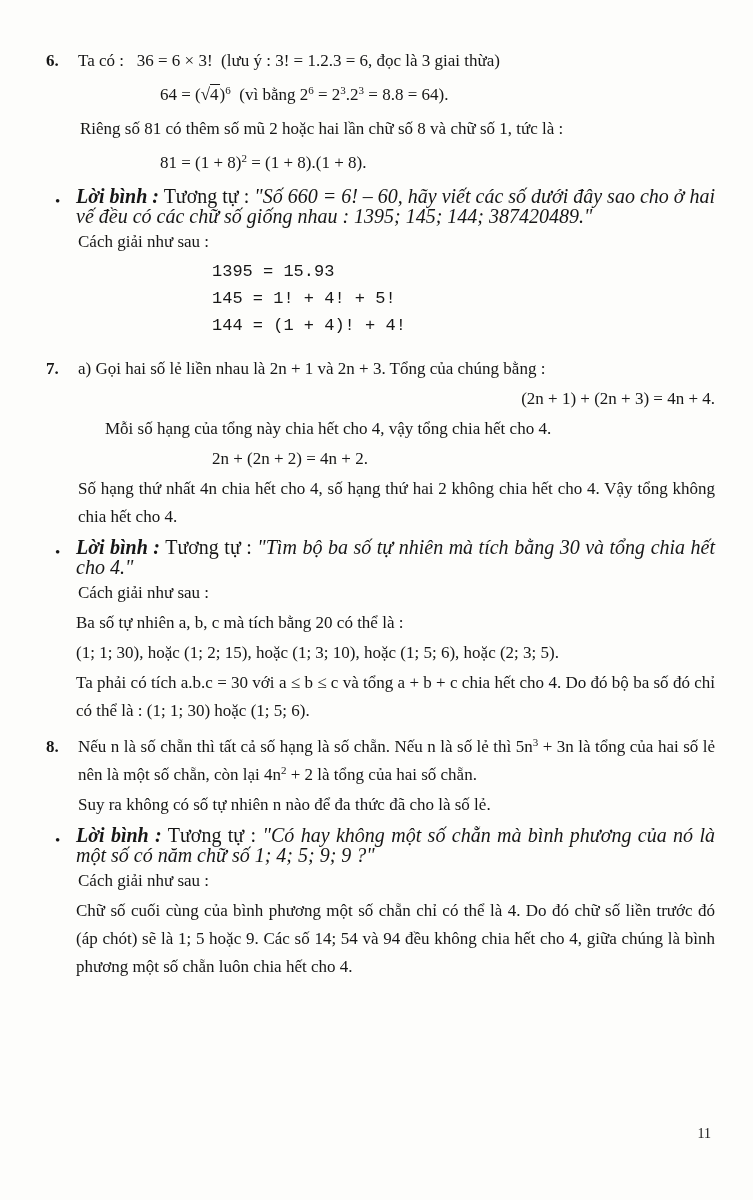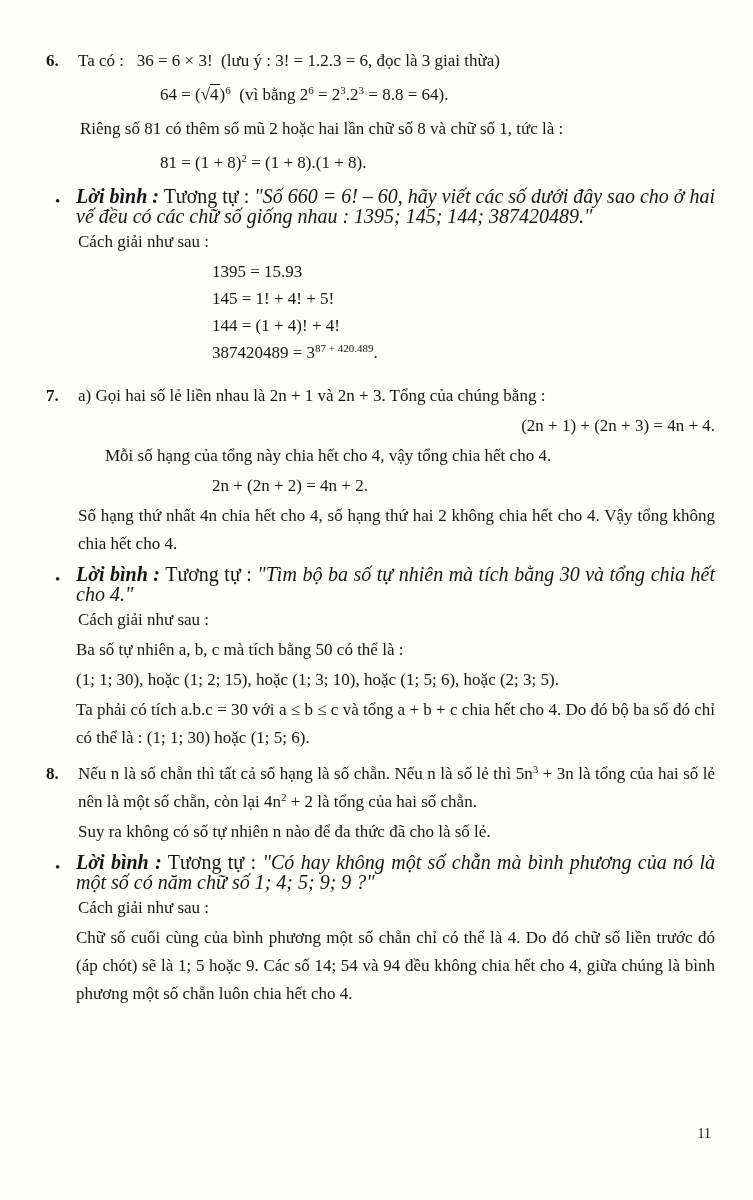--- a/index.html
+++ b/index.html
@@ -36,21 +36,21 @@
   
   .review { position: relative; padding-left: 30px; margin-bottom: 8px; }
   .review .bullet {
     position: absolute; left: 9px; top: 1px;
     font-size: 15px; line-height: 28px;
   }
   .rv-text { margin: 0; font-size: 20px; line-height: 20px; }
   .lb { font-weight: bold; font-style: italic; }
   .rv-text i { font-style: italic; }
   .sol-intro { margin: 2px 0 2px 2px; text-align: left; }
-  .eq-block { margin: 2px 0 16px 136px; text-align: left; }
+  .eq-block { margin: 2px 0 16px 136px; text-align: left; font-family: Liberation Mono, monospace; }
   .eq-block .line { line-height: 27px; }
 
   
   .eq-a { margin: 2px 0 2px 127px; text-align: right; }
   .eq-b { margin: 2px 0 2px 134px; text-align: left; }
   .note { margin-left: 27px; }
 
   .para { margin: 0 0 2px 0; }
 
   
@@ -78,38 +78,37 @@
     </section>
 
     <section class="review">
       <span class="bullet">•</span>
       <p class="rv-text"><b class="lb">Lời bình :</b> <span>Tương tự : <i>"Số 660 = 6! – 60, hãy viết các số dưới đây sao cho ở hai vế đều có các chữ số giống nhau : 1395; 145; 144; 387420489."</i></span></p>
       <div class="line sol-intro">Cách giải như sau :</div>
       <div class="eq-block">
         <div class="line">1395 = 15.93</div>
         <div class="line">145 = 1! + 4! + 5!</div>
         <div class="line">144 = (1 + 4)! + 4!</div>
-        <div class="line">387420489 = 3<sup>87 + 420.489</sup>.</div>
       </div>
     </section>
 
     <section class="item">
       <span class="num">7.</span>
       <div class="line">a) Gọi hai số lẻ liền nhau là 2n + 1 và 2n + 3. Tổng của chúng bằng :</div>
       <div class="line eq-a">(2n + 1) + (2n + 3) = 4n + 4.</div>
       <div class="line note">Mỗi số hạng của tổng này chia hết cho 4, vậy tổng chia hết cho 4.</div>
       <div class="line eq-b">2n + (2n + 2) = 4n + 2.</div>
       <div class="line note para">Số hạng thứ nhất 4n chia hết cho 4, số hạng thứ hai 2 không chia hết cho 4. Vậy tổng không chia hết cho 4.</div>
     </section>
 
     <section class="review">
       <span class="bullet">•</span>
       <p class="rv-text"><b class="lb">Lời bình :</b> <span>Tương tự : <i>"Tìm bộ ba số tự nhiên mà tích bằng 30 và tổng chia hết cho 4."</i></span></p>
       <div class="line sol-intro">Cách giải như sau :</div>
-      <div class="line para">Ba số tự nhiên a, b, c mà tích bằng 50 có thể là :</div>
+      <div class="line para">Ba số tự nhiên a, b, c mà tích bằng 20 có thể là :</div>
       <div class="line para">(1; 1; 30), hoặc (1; 2; 15), hoặc (1; 3; 10), hoặc (1; 5; 6), hoặc (2; 3; 5).</div>
       <div class="line para">Ta phải có tích a.b.c = 30 với a ≤ b ≤ c và tổng a + b + c chia hết cho 4. Do đó bộ ba số đó chỉ có thể là : (1; 1; 30) hoặc (1; 5; 6).</div>
     </section>
 
     <section class="item">
       <span class="num">8.</span>
       <div class="line para">Nếu n là số chẵn thì tất cả số hạng là số chẵn. Nếu n là số lẻ thì 5n<sup>3</sup> + 3n là tổng của hai số lẻ nên là một số chẵn, còn lại 4n<sup>2</sup> + 2 là tổng của hai số chẵn.</div>
       <div class="line">Suy ra không có số tự nhiên n nào để đa thức đã cho là số lẻ.</div>
     </section>
 

